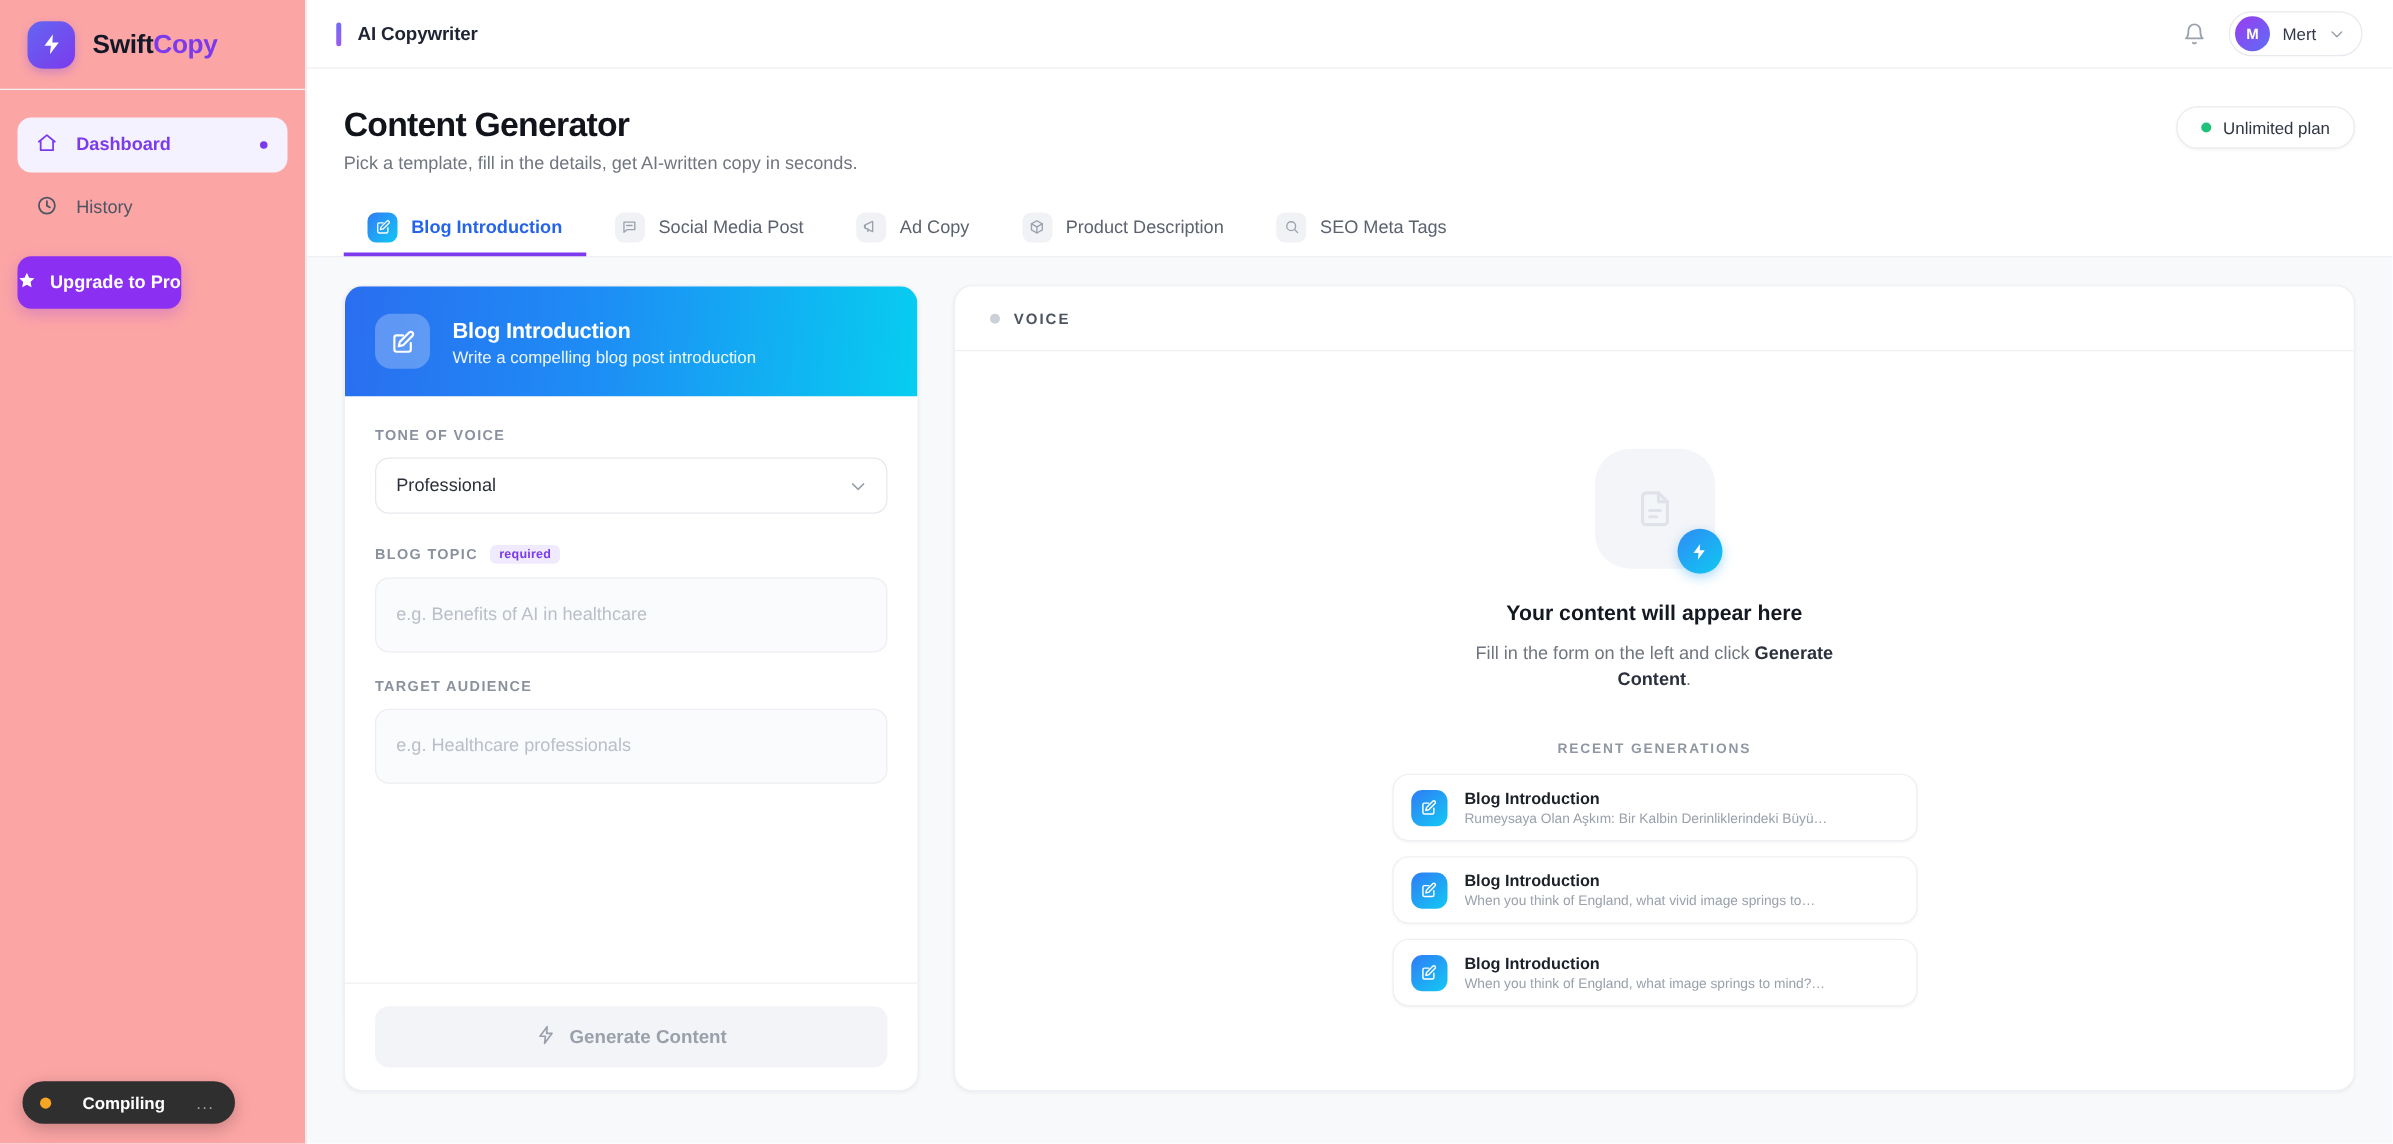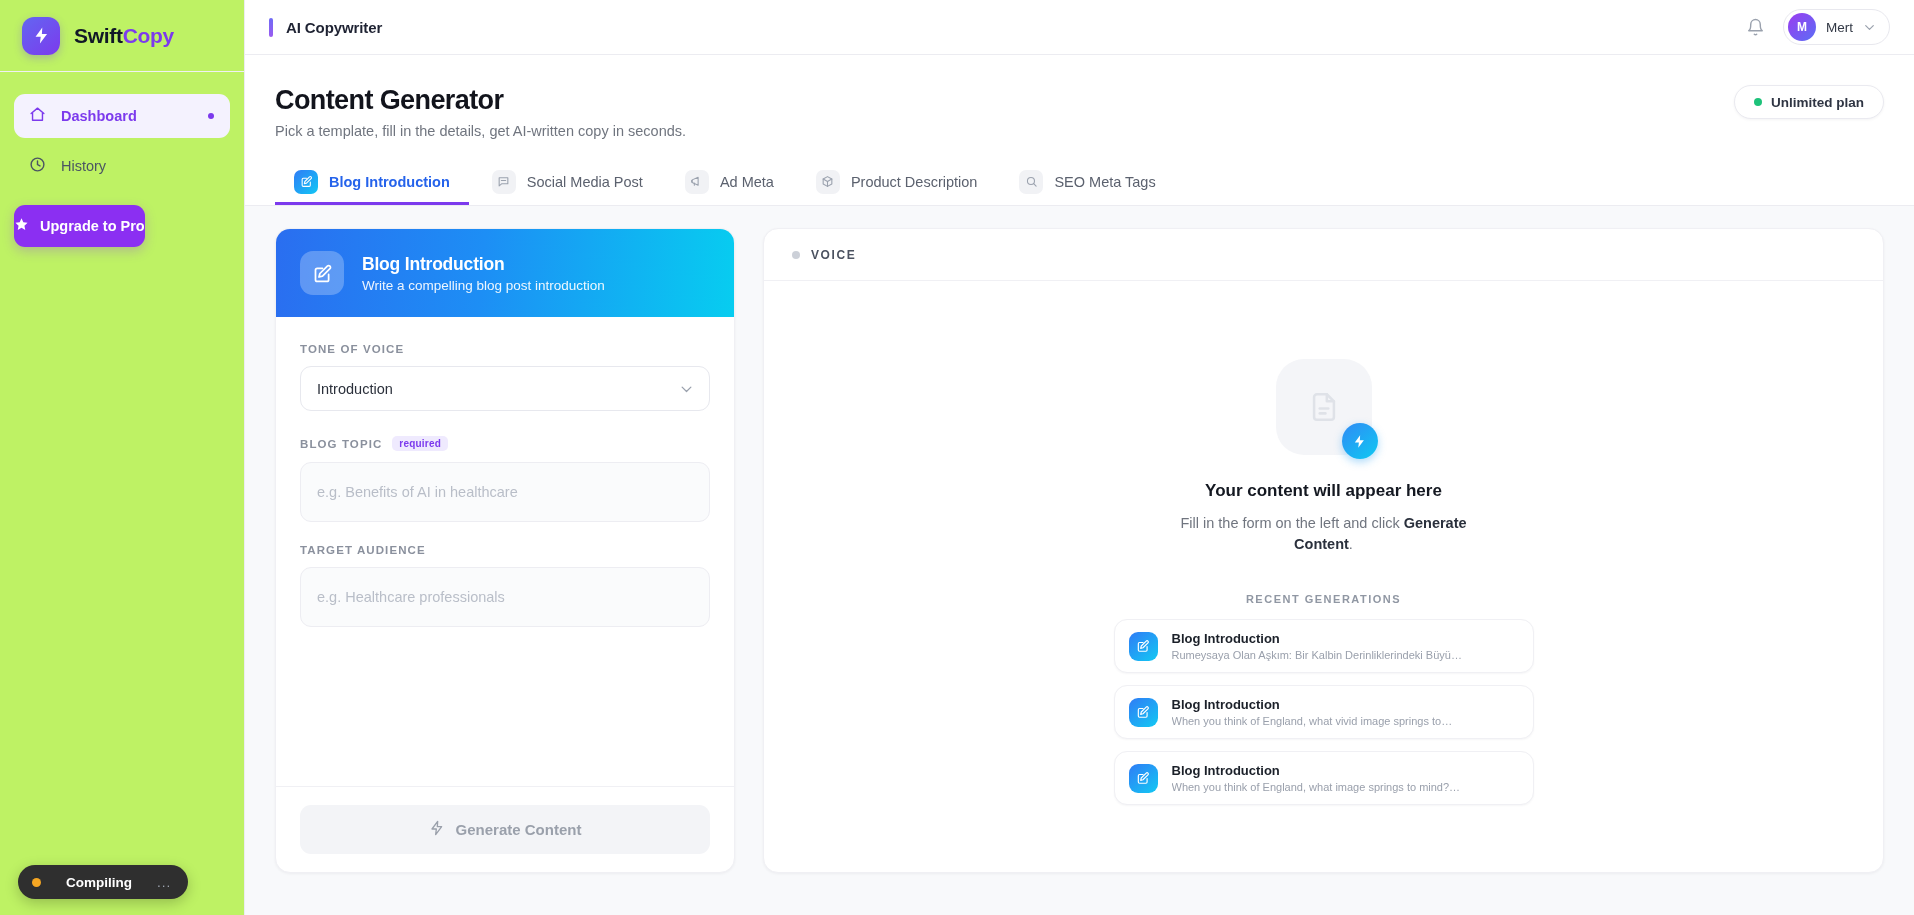--- a/index.html
+++ b/index.html
@@ -8,21 +8,21 @@
     font-family: "Liberation Sans", sans-serif;
     background: #ffffff;
     overflow: hidden;
     -webkit-font-smoothing: antialiased;
   }
   .app { display: flex; width: 1914px; height: 915px; }
 
   
   .sidebar {
     width: 245px; height: 915px;
-    background: #bef264;
+    background: #fca5a5;
     border-right: 1px solid #ececf1;
     flex: 0 0 245px;
     position: relative;
   }
   .brand {
     height: 72px;
     display: flex; align-items: center;
     gap: 14px;
     padding-left: 22px;
     border-bottom: 1px solid #f0f0f4;
@@ -131,21 +131,21 @@
     display: flex; justify-content: space-between; align-items: flex-start;
     background: #fff;
   }
   .page-title { font-size: 27px; font-weight: 800; color: #12141c; letter-spacing: -.6px; }
   .page-sub { font-size: 14.5px; color: #70757f; margin-top: 7px; }
   .plan-pill {
     display: flex; align-items: center; gap: 9px;
     height: 34px; padding: 0 19px;
     border: 1px solid #eaeaf0; border-radius: 18px;
     background: #fff;
-    font-size: 13.5px; font-weight: 700; color: #2f3543;
+    font-size: 13.5px; font-weight: 400; color: #2f3543;
     box-shadow: 0 1px 3px rgba(16,24,40,.05);
     cursor: pointer;
   }
   .plan-pill .gdot { width: 8px; height: 8px; border-radius: 50%; background: #1ec27a; }
 
   .tabs {
     display: flex; align-items: flex-end;
     padding: 0 30px;
     border-bottom: 1px solid #ececf1;
     background: #fff;
@@ -455,21 +455,21 @@
         <span>Social Media Post</span>
       </div>
       <div class="tab">
         <span class="ticon">
           <svg viewBox="0 0 24 24" fill="none" stroke="currentColor" stroke-width="2" stroke-linecap="round" stroke-linejoin="round">
               <path d="M4 9v5l11 5V4z"></path>
               <path d="M4 10H3v3h1"></path>
               <path d="M8 15v4"></path>
             </svg>
         </span>
-        <span>Ad Meta</span>
+        <span>Ad Copy</span>
       </div>
       <div class="tab">
         <span class="ticon">
           <svg viewBox="0 0 24 24" fill="none" stroke="currentColor" stroke-width="2" stroke-linecap="round" stroke-linejoin="round">
               <path d="M12 3l8 4.5v9L12 21l-8-4.5v-9z"></path>
               <path d="M4 7.5l8 4.5 8-4.5"></path>
               <path d="M12 12v9"></path>
             </svg>
         </span>
         <span>Product Description</span>
@@ -499,21 +499,21 @@
             <div class="form-head-title">Blog Introduction</div>
             <div class="form-head-sub">Write a compelling blog post introduction</div>
           </div>
         </div>
 
         <div class="form-body">
           <div class="field-label">
             <span>TONE OF VOICE</span>
           </div>
           <div class="select-wrap">
-            <div class="select-box">Introduction</div>
+            <div class="select-box">Professional</div>
             <span class="select-chev">
               <svg viewBox="0 0 24 24" fill="none" stroke="currentColor" stroke-width="2" stroke-linecap="round" stroke-linejoin="round">
                   <path d="M5 9l7 7 7-7"></path>
                 </svg>
             </span>
           </div>
 
           <div class="field-label">
             <span>BLOG TOPIC</span>
             <span class="req-badge">required</span>

